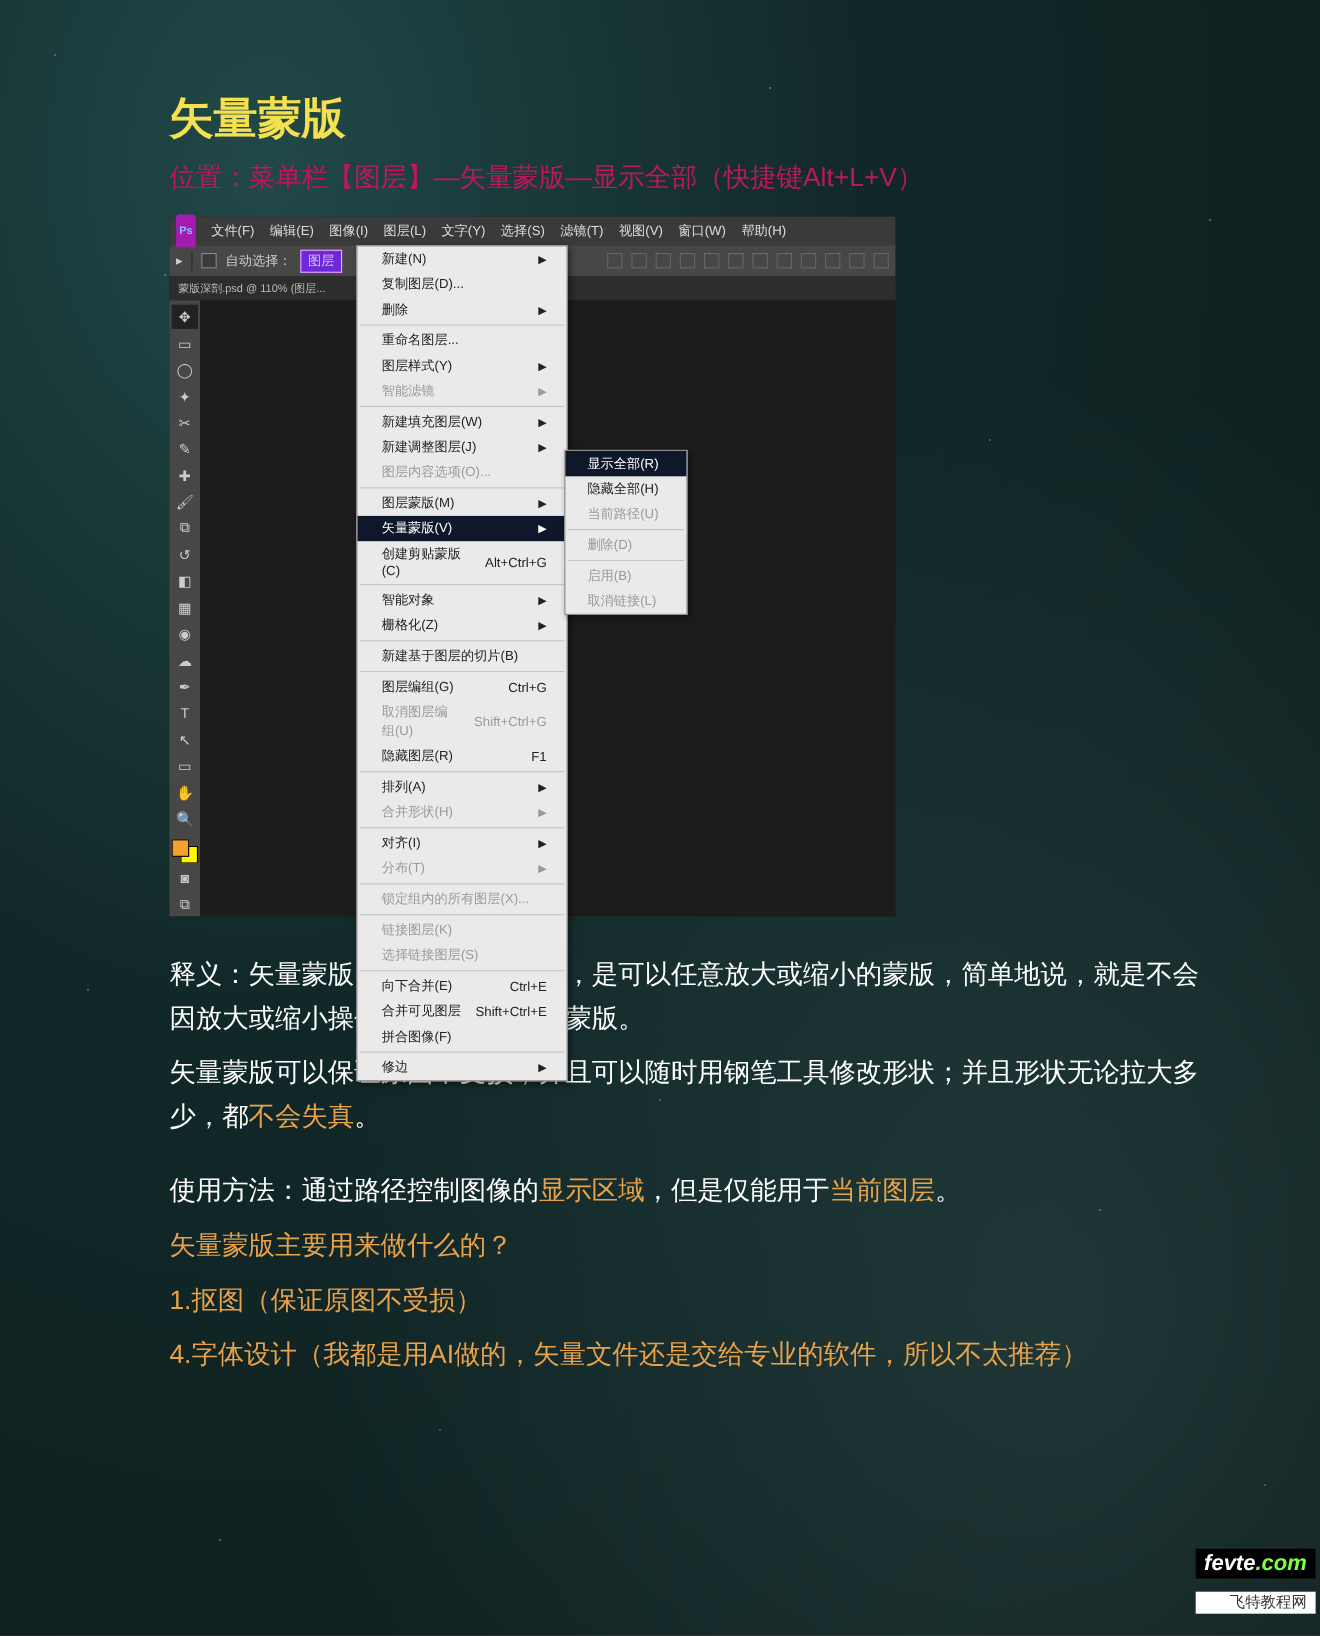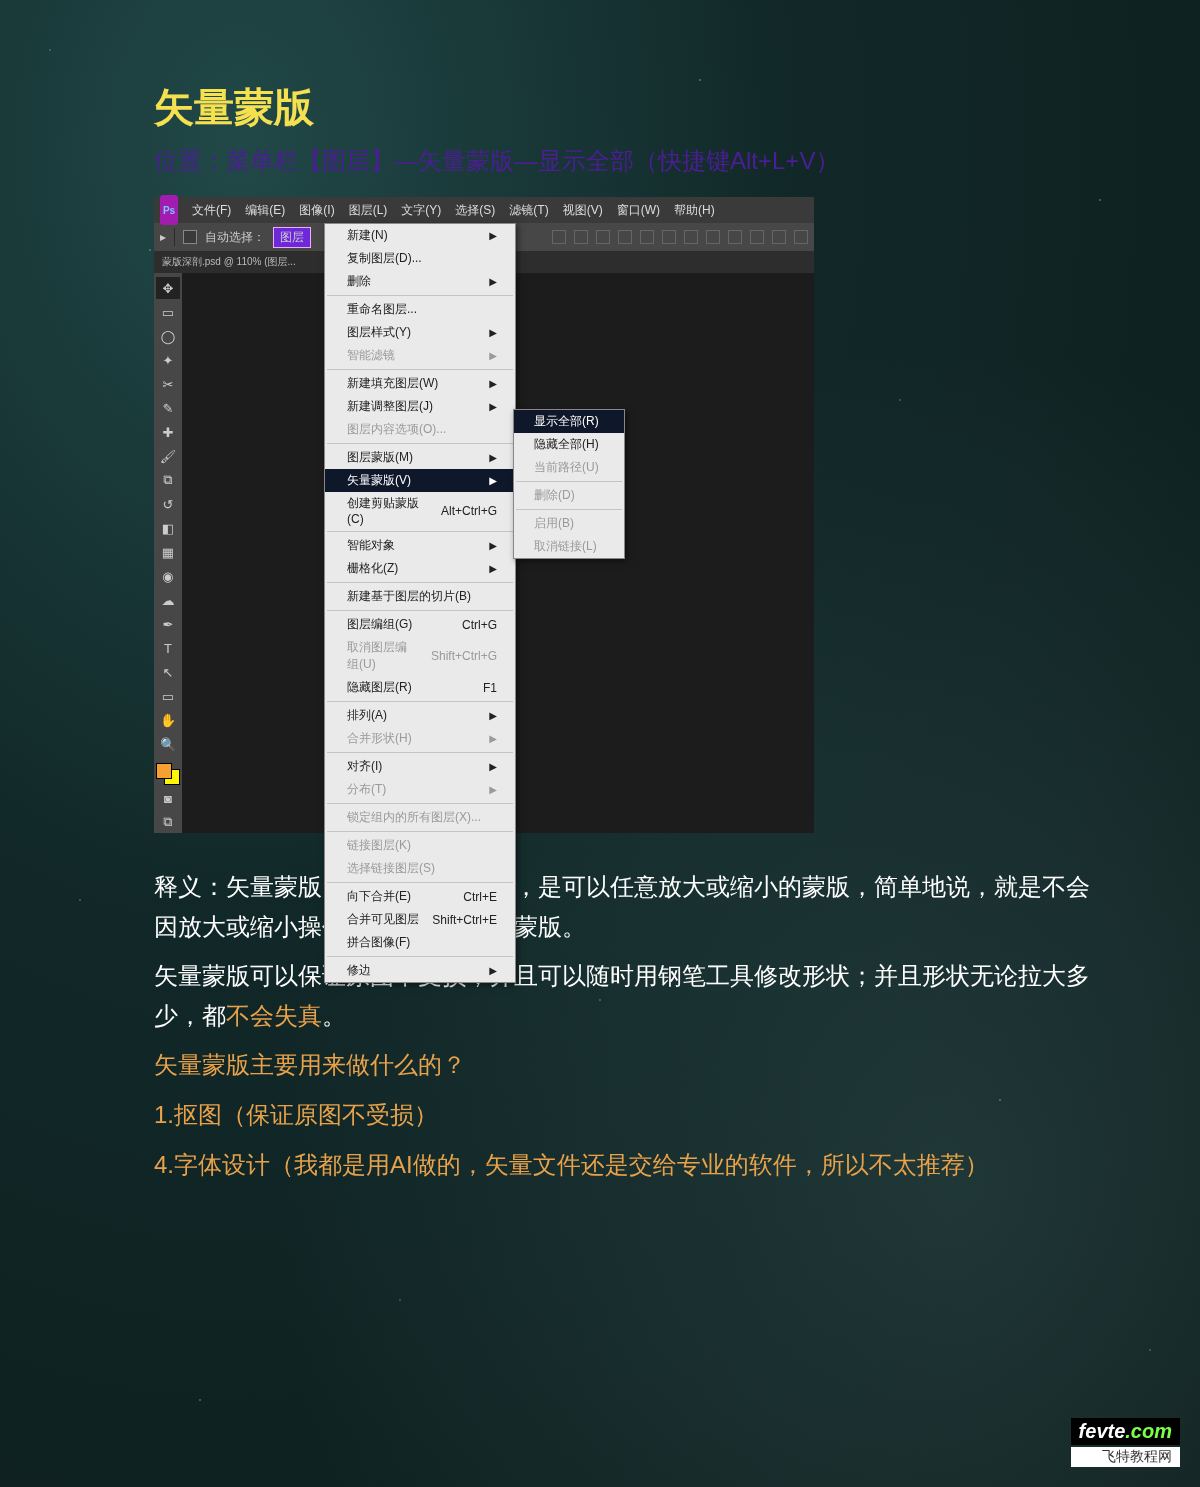--- a/index.html
+++ b/index.html
@@ -24,21 +24,21 @@
       radial-gradient(1px 1px at 80px 900px,#bbb,transparent),
       radial-gradient(1px 1px at 1000px 1100px,#ccc,transparent),
       radial-gradient(1px 1px at 400px 1300px,#aaa,transparent),
       radial-gradient(1px 1px at 600px 1000px,#bbb,transparent),
       radial-gradient(1px 1px at 200px 1400px,#ccc,transparent),
       radial-gradient(1px 1px at 1150px 1350px,#aaa,transparent);
     background-size:1200px 1487px;
   }
   .content{position:relative;padding:80px 110px 40px 110px;box-sizing:border-box;margin-left:44px;}
   .title{color:#f5e050;font-size:40px;font-weight:bold;margin-bottom:10px;}
-  .location{font-size:24px;color:#4c1d95;margin-bottom:20px;}
+  .location{font-size:24px;color:#be185d;margin-bottom:20px;}
   
   .ps{width:660px;background:#252525;font-size:13px;color:#ccc;position:relative;}
   .ps-menubar{display:flex;align-items:center;height:26px;background:#3a3a3a;padding:0 6px;gap:14px;font-size:12px;}
   .ps-logo{width:18px;height:30px;background:#a21caf;border-radius:3px;display:flex;align-items:center;justify-content:center;color:#7cc5ff;font-weight:bold;font-size:10px;}
   .ps-menuitem{color:#ddd;cursor:default;}
   .ps-options{display:flex;align-items:center;height:28px;background:#474747;padding:0 6px;gap:8px;font-size:12px;color:#ccc;}
   .ps-options .sep{width:1px;height:18px;background:#2a2a2a;}
   .ps-options .btn{padding:1px 6px;background:#6d28d9;border:1px solid #f0abfc;}
   .ps-tabbar{height:22px;background:#2d2d2d;padding:0 8px;display:flex;align-items:center;font-size:10px;color:#bbb;}
   .ps-body{display:flex;height:560px;}
@@ -58,24 +58,24 @@
   .menu-arrow{font-size:10px;}
   .submenu{position:absolute;left:359px;top:212px;width:110px;background:#eaeaea;border:1px solid #888;box-shadow:2px 2px 6px rgba(0,0,0,.5);font-size:12px;color:#222;z-index:11;}
   .submenu .menu-row{padding:3px 14px 3px 20px;}
   .ps-options .iconrow{display:flex;gap:8px;color:#888;margin-left:auto;}
   .icons-tiny{width:12px;height:12px;border:1px solid #666;}
   
   .article{margin-top:34px;font-size:24px;line-height:1.65;color:#fff;}
   .article p{margin:0 0 10px 0;}
   .hl{color:#e8a24a;}
   .sub-title{color:#e8a24a;margin-top:30px;}
-  .watermark{position:absolute;right:20px;bottom:20px;text-align:right;}
+  .watermark{position:absolute;right:4px;bottom:20px;text-align:right;}
   .watermark .w1{background:#000;color:#fff;font-weight:bold;font-style:italic;padding:2px 8px;font-size:20px;display:inline-block;}
   .watermark .w1 .dot{color:#7cff4a;}
-  .watermark .w2{background:#fff;color:#333;font-size:14px;padding:1px 8px;margin-top:2px;}
+  .watermark .w2{background:#fff;color:#333;font-size:14px;padding:1px 8px;margin-top:12px;}
   .chk{width:12px;height:12px;border:1px solid #888;background:#3a3a3a;display:inline-block;}
 </style>
 </head>
 <body>
 <div class="stars"></div>
 
 <div class="content">
   <div class="title">矢量蒙版</div>
   <div class="location">位置：菜单栏【图层】—矢量蒙版—显示全部（快捷键Alt+L+V）</div>
 
@@ -300,20 +300,23 @@
           <span>取消链接(L)</span>
         </div>
       </div>
   </div>
 
   <div class="article">
     <p>释义：矢量蒙版，也叫做路径蒙版，是可以任意放大或缩小的蒙版，简单地说，就是不会因放大或缩小操作而影响清晰度的蒙版。</p>
     <p>
       <span>矢量蒙版可以保证原图不受损，并且可以随时用钢笔工具修改形状；并且形状无论拉大多少，都</span><span class="hl">不会失真</span><span>。</span>
     </p>
+    <p style="margin-top:28px;">
+      <span>使用方法：通过路径控制图像的</span><span class="hl">显示区域</span><span>，但是仅能用于</span><span class="hl">当前图层</span><span>。</span>
+    </p>
     <p class="sub-title">矢量蒙版主要用来做什么的？</p>
     <p class="hl">1.抠图（保证原图不受损）</p>
     <p class="hl">4.字体设计（我都是用AI做的，矢量文件还是交给专业的软件，所以不太推荐）</p>
   </div>
 </div>
 
 <div class="watermark">
   <div class="w1"><span>fevte</span><span class="dot">.com</span></div>
   <div class="w2">飞特教程网</div>
 </div>

